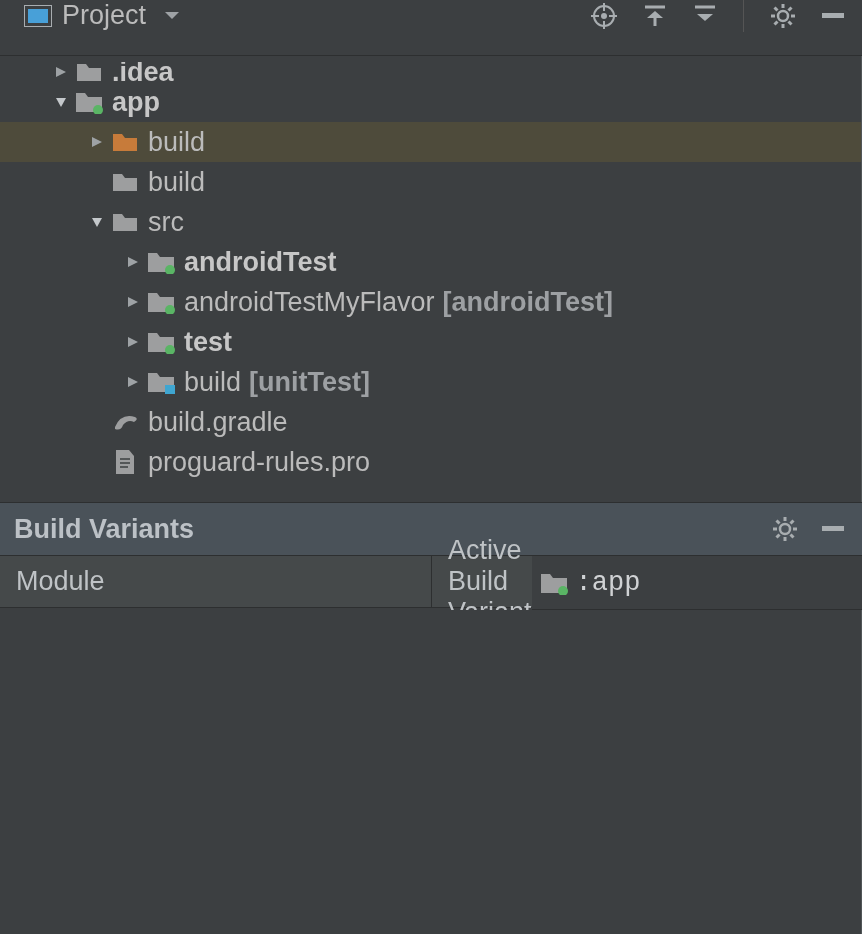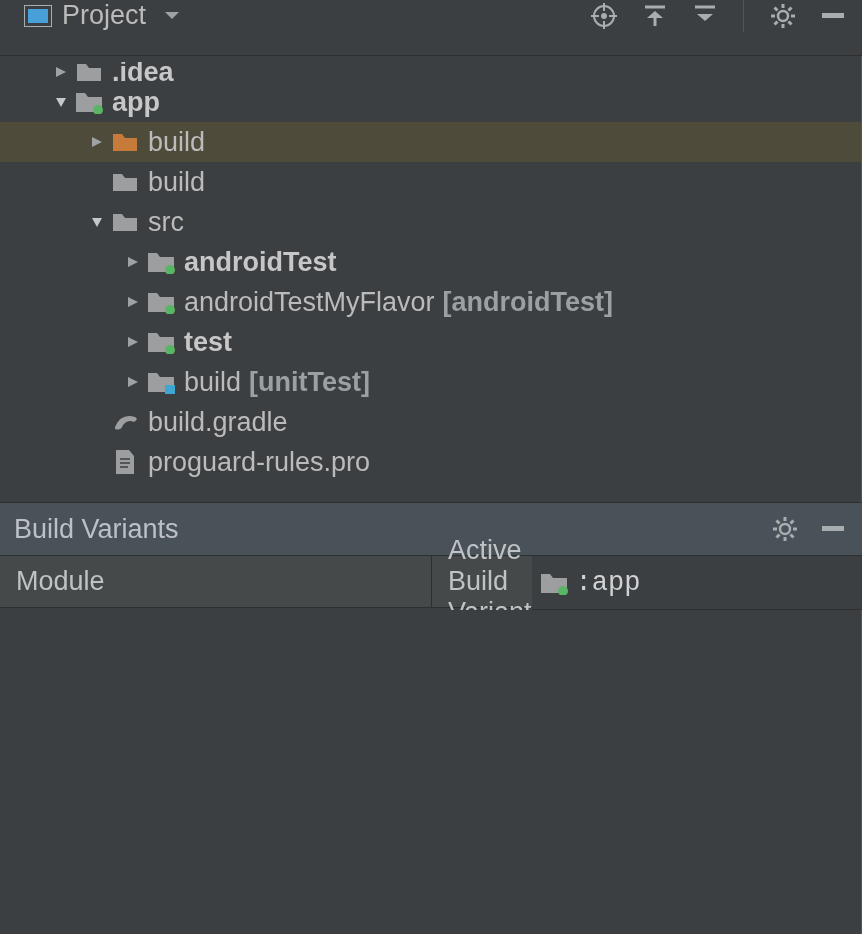--- a/index.html
+++ b/index.html
@@ -78,20 +78,21 @@
   .node-label .suffix { color: #9da0a3; font-weight: 700; margin-left: 8px; }
   
   .variants-header {
     height: 54px;
     background: #4a5259;
     display: flex;
     align-items: center;
     padding: 0 18px 0 14px;
     border-top: 1px solid #2d2f30;
     border-bottom: 1px solid #2d2f30;
+    font-weight: bold;
   }
   .variants-header .title { color: #bcc1c6; }
   .variants-header .spacer { flex: 1; }
   .variants-header .icons { display: flex; gap: 24px; align-items: center; }
   .variants-table {
     display: flex;
   }
   .vt-head {
     display: flex;
     height: 52px;

